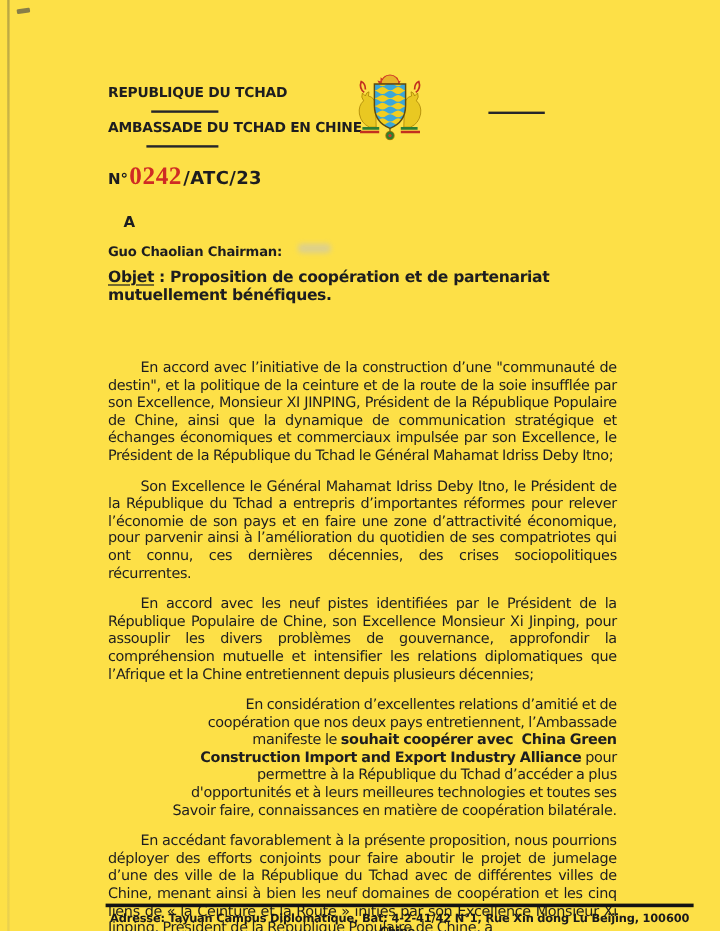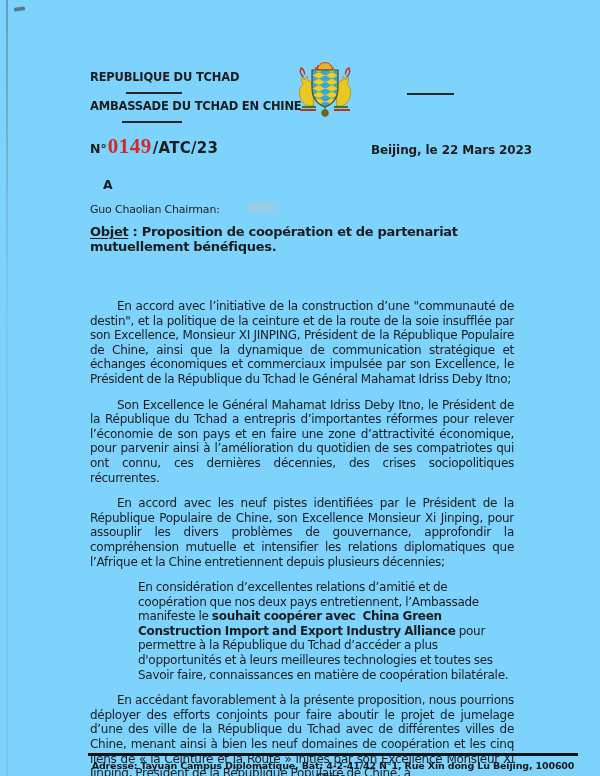--- a/index.html
+++ b/index.html
@@ -1,19 +1,19 @@
 <!DOCTYPE html>
 <html><head>
 <meta charset="utf-8">
 <title>Scanned Letter</title>
 <style>
   html,body { margin:0; padding:0; background:#e8e8e6; }
   .page {
     position:relative; width:600px; height:776px; margin:0 auto;
-    background:#7dd3fc; overflow:hidden;
+    background:#fde047; overflow:hidden;
     font-family:"DejaVu Sans","Liberation Sans",sans-serif;
     color:#1d1d20;
   }
   .edge-shadow {
     position:absolute; left:6px; top:0; width:2px; height:776px;
     background:linear-gradient(to bottom, rgba(60,60,60,.35), rgba(120,120,120,.10) 40%, rgba(120,120,120,.14));
   }
   .corner-mark {
     position:absolute; left:14px; top:7px; width:11px; height:4px;
     background:#4a4a4a; opacity:.65; transform:rotate(-8deg); border-radius:1px;
@@ -31,31 +31,31 @@
 
   
   .ref { position:absolute; left:90px; top:134px; display:flex; align-items:baseline; }
   .ref .pre  { font-weight:bold; font-size:12.5px; }
   .ref .num  { font-family:"Liberation Serif","DejaVu Serif",serif; font-size:21px; font-weight:600; color:#cf2b24; letter-spacing:.5px; padding:0 1px; }
   .ref .suf  { font-weight:bold; font-size:15px; letter-spacing:.3px; }
   .date { position:absolute; left:371px; top:143px; font-weight:bold; font-size:12px; letter-spacing:-0.1px; }
 
   
   .salutation { position:absolute; left:103px; top:177px; font-weight:bold; font-size:12.5px; }
-  .recipient { position:absolute; left:90px; top:202px; width:470px; font-weight:normal; font-size:11px; line-height:15.2px; letter-spacing:-0.2px; }
+  .recipient { position:absolute; left:90px; top:202px; width:470px; font-weight:bold; font-size:11px; line-height:15.2px; letter-spacing:-0.2px; }
   .smudge { position:absolute; left:248px; top:203px; width:28px; height:8px; background:#c4c4c2; filter:blur(2px); opacity:.55; border-radius:4px; }
 
   
   .subject { position:absolute; left:90px; top:224px; width:456px; font-weight:bold; font-size:13px; line-height:15px; letter-spacing:-0.3px; }
   .subject .lbl { text-decoration:underline; text-underline-offset:2px; }
 
   
   .letter-body { position:absolute; left:90px; top:299px; width:424px; font-size:12px; line-height:14.6px; letter-spacing:-0.28px; word-spacing:-0.4px; text-align:justify; }
   .letter-body p { margin:0 0 11px; text-indent:27px; }
-  .letter-body p.flush { text-indent:0; text-align:left;margin-left:48px; }
+  .letter-body p.flush { text-indent:0; text-align:right;margin-left:48px; }
   .letter-body .b { font-weight:bold; white-space:pre-wrap; }
 
   
   .footer-rule { position:absolute; left:88px; top:753px; width:490px; height:3px; background:#131313; }
   .footer-addr { position:absolute; left:88px; top:760px; width:490px; text-align:center; font-weight:bold; font-size:9.5px; letter-spacing:-0.15px; color:#1a1a1c; }
 </style>
 </head>
 <body>
 
 <div class="page">
@@ -101,24 +101,23 @@
 
     <path d="M37 47 v3" stroke="#5b4a10" stroke-width="1"></path>
     <circle cx="37" cy="53" r="3.4" fill="#2e7d32" stroke="#8a6d00" stroke-width=".8"></circle>
     <circle cx="37" cy="53" r="1.4" fill="#cf3a28"></circle>
   </svg>
 
   <div id="rule3" class="rule"></div>
 
   <div class="ref">
     <span class="pre">N°</span>
-      <span class="num">0149</span>
+      <span class="num">0242</span>
       <span class="suf">/ATC/23</span>
   </div>
-  <div class="date">Beijing, le 22 Mars 2023</div>
 
   <div class="salutation">A</div>
   <div class="smudge"></div>
   <div class="recipient">
     <div>Guo Chaolian Chairman:</div>
   </div>
 
   <div class="subject">
     <span class="lbl">Objet</span><span> : Proposition de coopération et de partenariat mutuellement bénéfiques.</span>
   </div>

